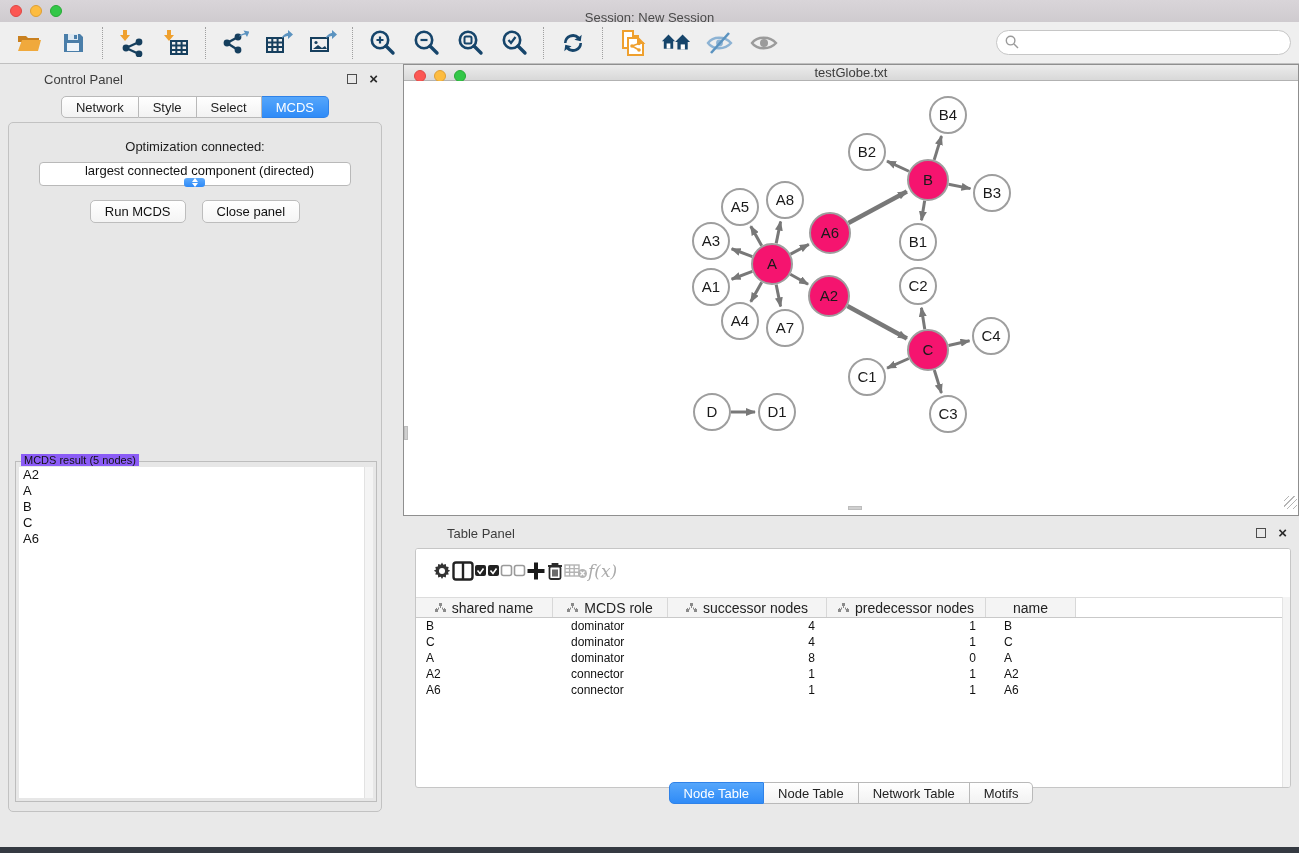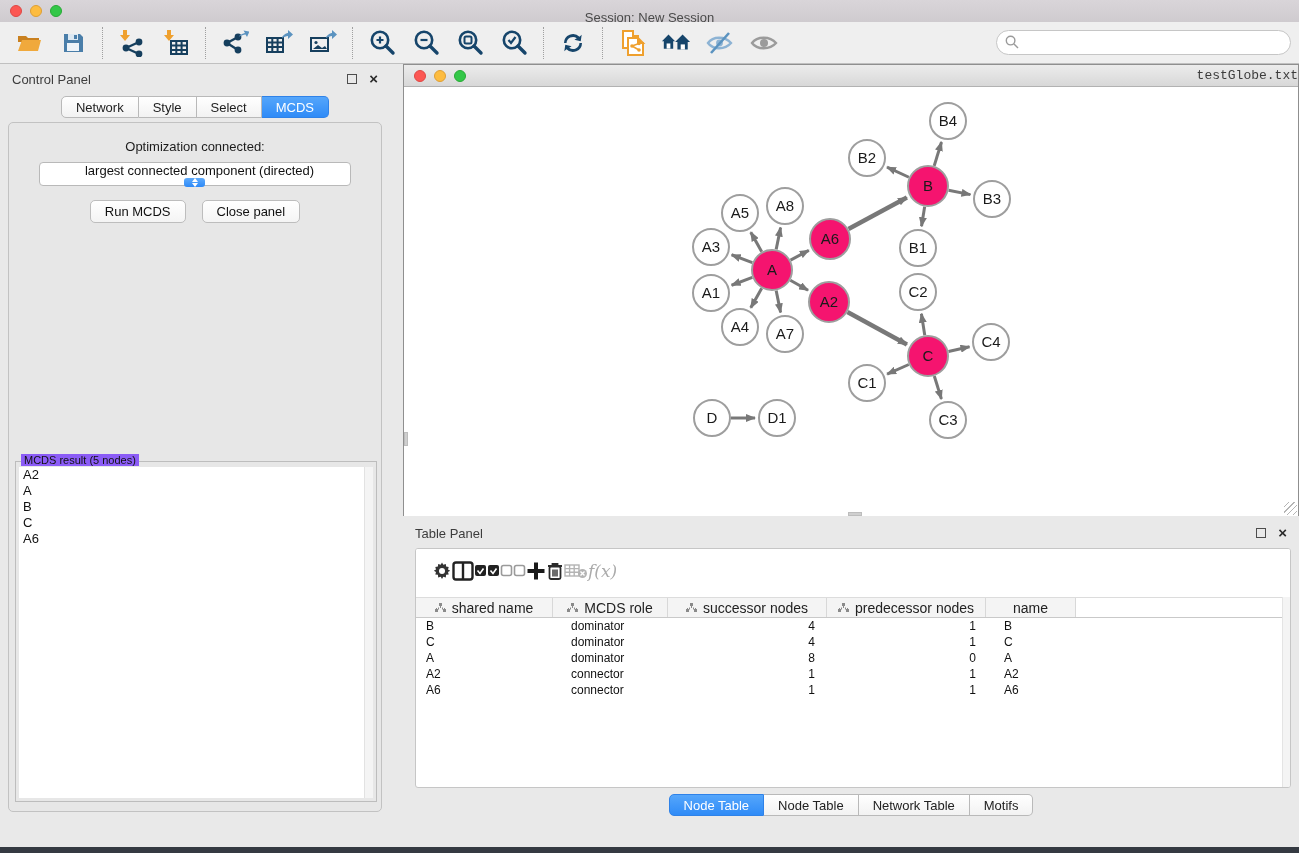--- a/index.html
+++ b/index.html
@@ -24,21 +24,21 @@
   .tb-sep { width:1px; height:32px; border-left:1px dotted #9f9f9f; }
   .tb-btn { width:30px; height:30px; display:flex; align-items:center; justify-content:center; cursor:default; }
   .tb-btn svg { display:block; }
   .search-wrap { position:absolute; right:8px; top:8px; }
   .search-input { width:295px; height:25px; border:1px solid #c6c6c6; border-radius:13px;
     background:#fff; padding-left:28px; font-size:13px; outline:none; color:#333; }
   .search-glyph { position:absolute; left:9px; top:5px; width:14px; height:14px; }
 
   
   .control-panel { position:absolute; left:0; top:64px; width:390px; height:754px; background:#e9e9e9; }
-  .panel-head { height:30px; display:flex; align-items:center; padding:0 12px; }
+  .panel-head { height:30px; display:flex; align-items:center; padding:0 12px;margin-left:32px; }
   .panel-title { font-size:13px; color:#3d3d3d; }
   .panel-head .spacer{ flex:1; }
   .float-box { width:10px; height:10px; border:1.5px solid #4d4d4d; margin-right:12px; }
   .close-x { font-weight:700; font-size:15px; color:#2b2b2b; line-height:10px; }
 
   .seg { display:flex; }
   .seg-tab { padding:3px 14px; background:linear-gradient(#ffffff,#f2f2f2); border:1px solid #b9b9b9;
     border-left:none; font-size:13px; color:#222; height:22px; display:flex; align-items:center; }
   .seg-tab:first-child { border-left:1px solid #b9b9b9; border-radius:5px 0 0 5px; }
   .seg-tab:last-child { border-radius:0 5px 5px 0; }
@@ -63,22 +63,22 @@
   .fieldset { position:absolute; left:6px; top:331px; width:362px; height:348px; }
   .fieldset-border { position:absolute; left:0; top:7px; right:0; bottom:0; border:1px solid #bdbdbd; }
   .fieldset-legend { position:absolute; left:6px; top:0; background:#8b5cf6; padding:0 3px; font-size:11px; color:#111; }
   .result-list { position:absolute; left:4px; top:13px; right:4px; bottom:4px; background:#fff; overflow:hidden; }
   .result-item { font-size:13px; color:#111; padding:0 0 0 4px; line-height:16px; }
   .vscroll { position:absolute; right:0; top:0; bottom:0; width:9px; background:#f4f4f4; border-left:1px solid #e2e2e2; }
 
   
   .net-window { position:absolute; left:403px; top:64px; width:896px; height:452px;
     border:1px solid #8f8f8f; background:#fff; }
-  .net-titlebar { height:22px; background:linear-gradient(#ececec,#d8d8d8); border-bottom:1px solid #b2b2b2;
-    display:flex; align-items:center; justify-content:flex-end; position:relative;font-family:Liberation Mono, monospace; }
+  .net-titlebar { height:16px; background:linear-gradient(#ececec,#d8d8d8); border-bottom:1px solid #b2b2b2;
+    display:flex; align-items:center; justify-content:center; position:relative; }
   .net-titlebar .lights { top:5px; }
   .net-title { font-size:13px; color:#3c3c3c; }
   .net-canvas { position:relative; width:100%; height:429px; background:#fff; }
   .net-canvas svg { position:absolute; left:0; top:0; }
   .resize-grip { position:absolute; right:1px; bottom:1px; width:13px; height:13px;
     background:repeating-linear-gradient(135deg, transparent 0 3px, #b5b5b5 3px 4px); }
   .mini-thumb-v { position:absolute; left:0px; top:345px; width:4px; height:14px; background:#cfcfcf; border:1px solid #bdbdbd; }
   .mini-thumb-h { position:absolute; left:444px; bottom:0px; width:14px; height:4px; background:#cfcfcf; border:1px solid #bdbdbd; }
 
   
@@ -94,21 +94,21 @@
     border-right:1px solid #d8d8d8; height:100%; }
   .tree-icon { position:relative; width:11px; height:10px; display:inline-block; }
   .tree-icon::before { content:""; position:absolute; left:4px; top:0; width:3px; height:3px; background:#8a8a8a;
     box-shadow:-4px 6px 0 #8a8a8a, 4px 6px 0 #8a8a8a; }
   .tree-icon::after { content:""; position:absolute; left:5px; top:3px; width:1px; height:2px; background:#8a8a8a;
     box-shadow:-4px 2px 0 #8a8a8a, 4px 2px 0 #8a8a8a, -2px 1.5px 0 #8a8a8a, 2px 1.5px 0 #8a8a8a; }
   .tp-row { display:flex; height:16px; align-items:center; }
   .td { font-size:12px; color:#111; white-space:nowrap; overflow:hidden; }
   .tp-scroll { position:absolute; right:0; top:48px; bottom:0; width:8px; background:#f4f4f4; border-left:1px solid #e4e4e4; }
 
-  .tp-tabs { position:absolute; left:0; bottom:2px; width:896px; display:flex; justify-content:center; }
+  .tp-tabs { position:absolute; left:0; bottom:14px; width:896px; display:flex; justify-content:center; }
 
   
   .statusbar { position:absolute; left:0; top:851px; width:1299px; height:29px; background:#ececec;
     border-top:1px solid #bcbcbc; }
   .status-left-btn { position:absolute; left:8px; top:4px; width:28px; height:21px; background:linear-gradient(#fff,#f1f1f1);
     border:1px solid #bdbdbd; border-radius:3px; display:flex; align-items:center; justify-content:center; }
   .list-glyph { position:relative; width:13px; height:11px; }
   .list-glyph::before { content:""; position:absolute; left:0; top:0; width:2px; height:2px; background:#333;
     box-shadow:0 4px 0 #333, 0 8px 0 #333; }
   .list-glyph::after { content:""; position:absolute; left:4px; top:0; width:9px; height:2px; background:#333;

